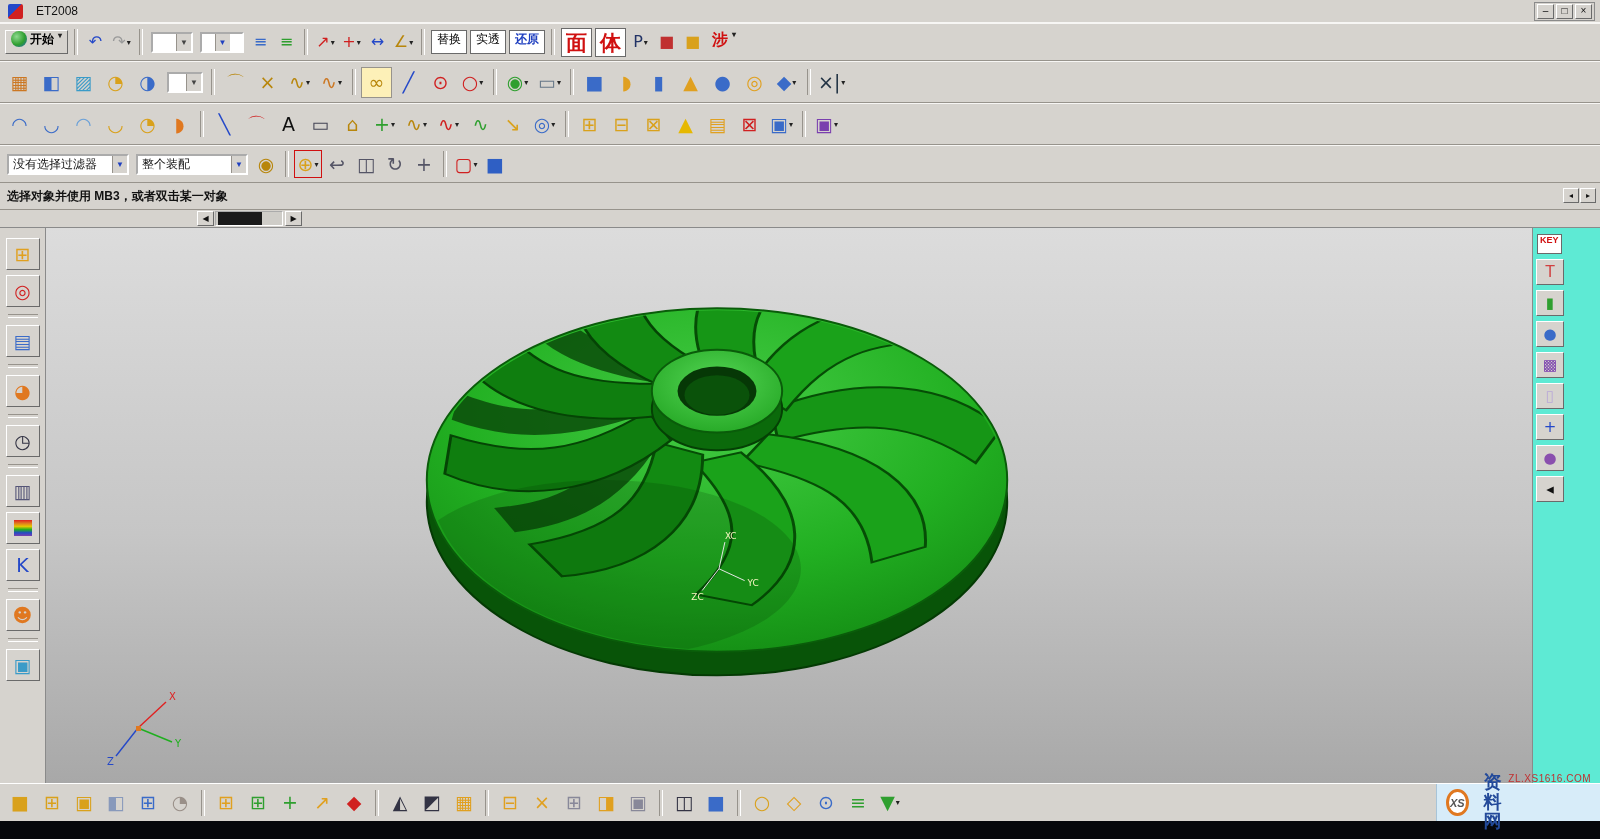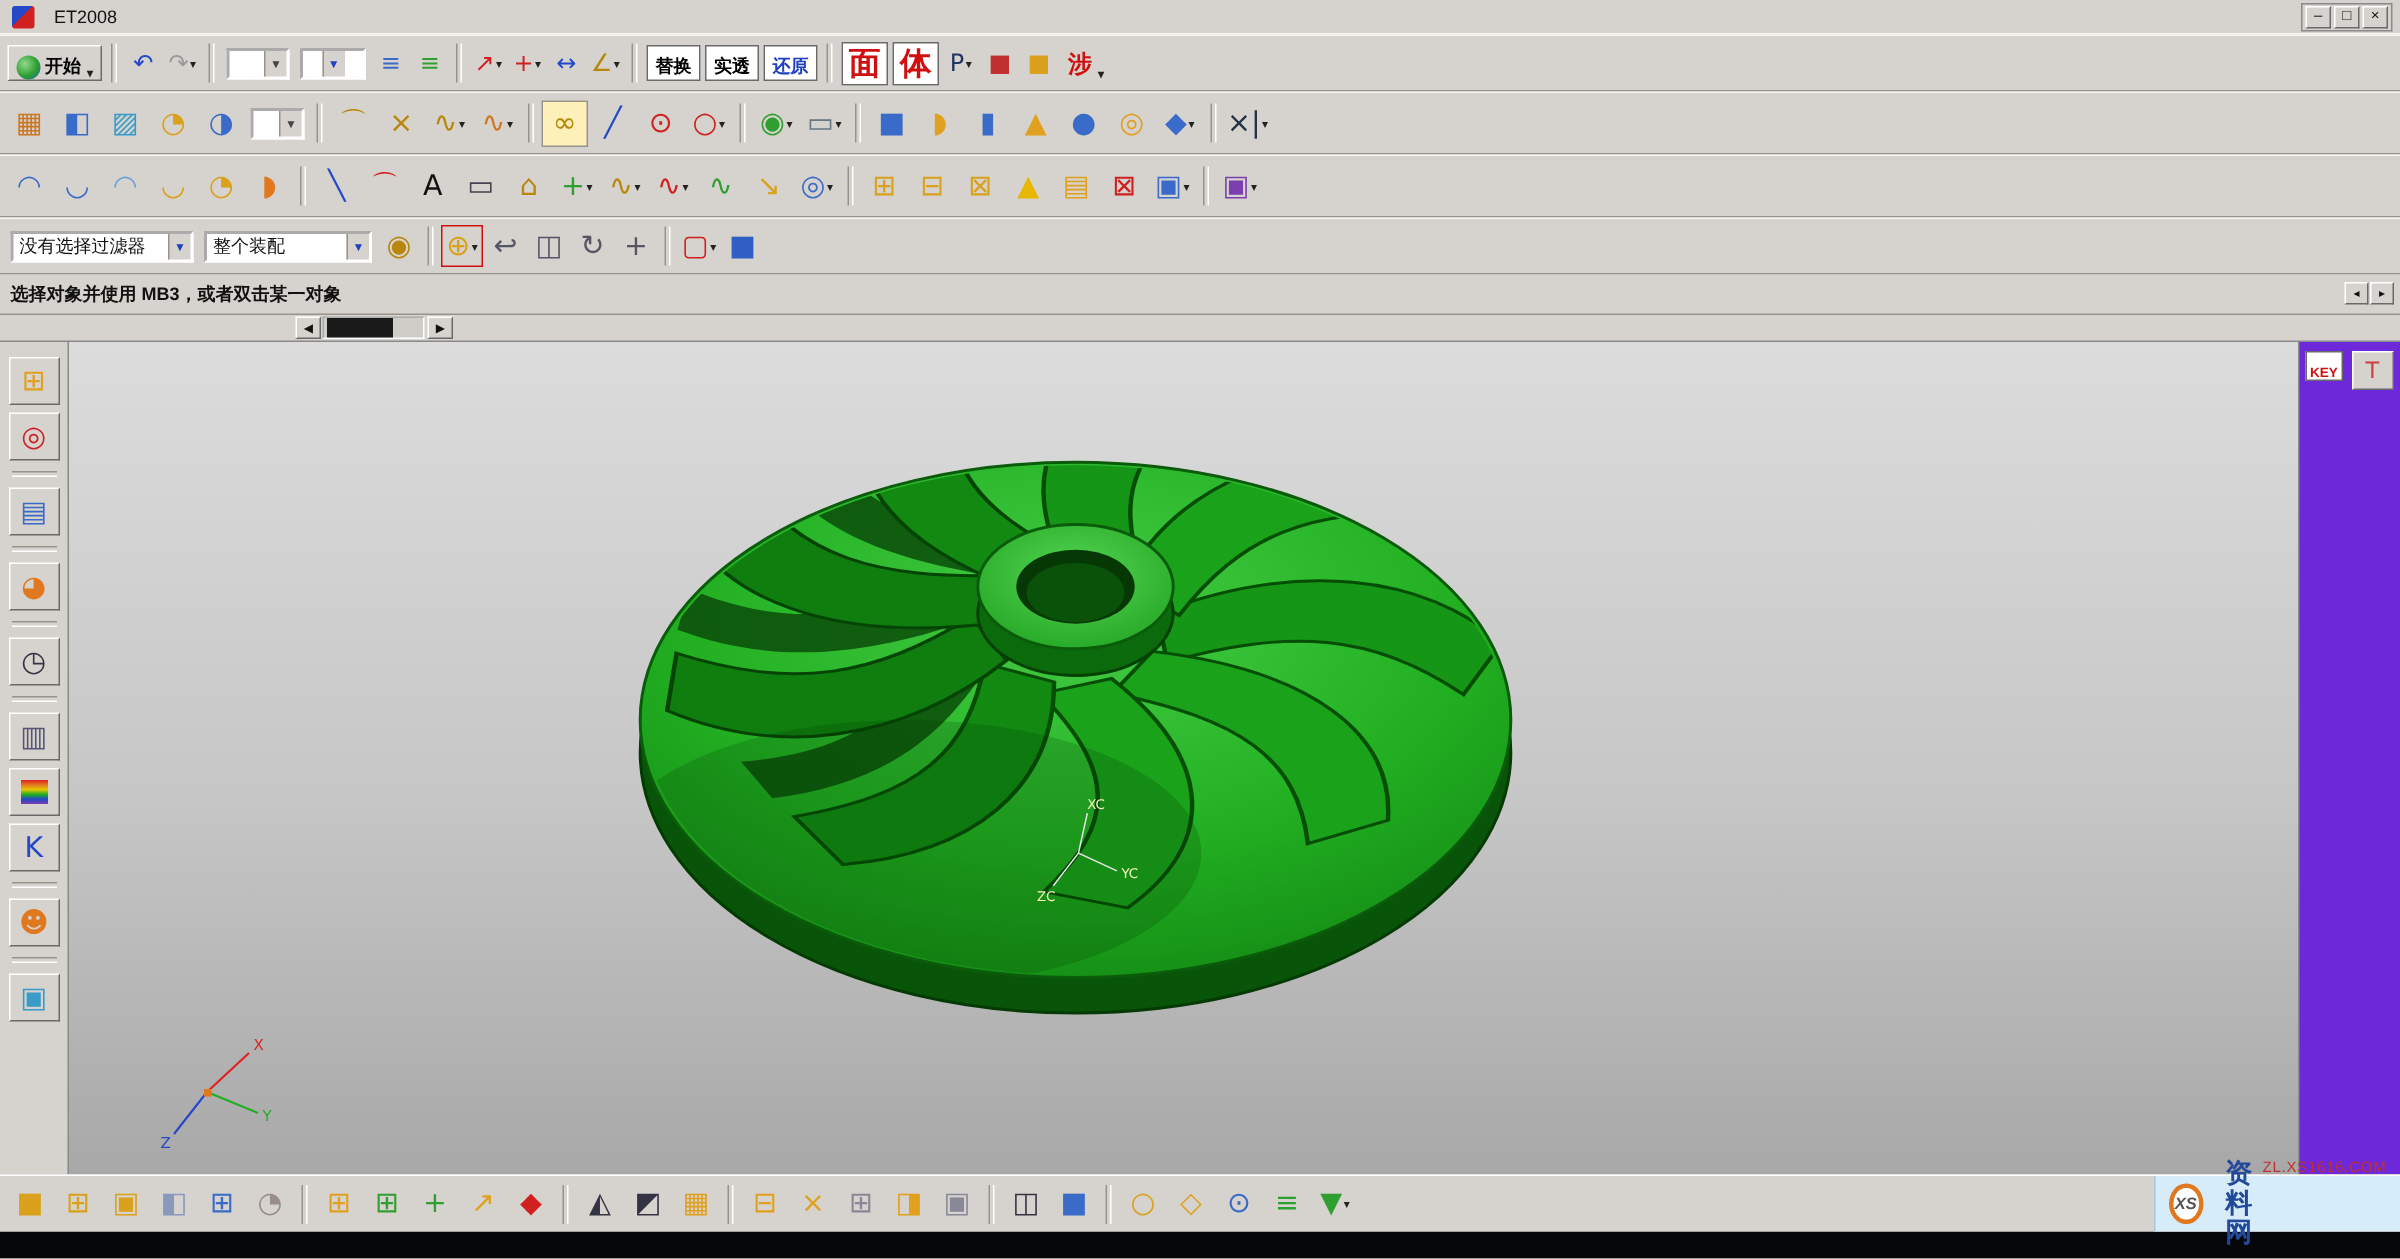--- a/index.html
+++ b/index.html
@@ -15,23 +15,23 @@
   
   .tb-row{display:flex;align-items:center;background:#d6d3ce;border-top:1px solid #f7f6f4;border-bottom:1px solid #97938c;padding:0 4px;gap:1px}
   .row1{height:38px}.row2{height:42px}.row3{height:42px}.selbar{height:38px}
   .tb-btn{min-width:28px;height:28px;display:inline-flex;align-items:center;justify-content:center;background:transparent;border:1px solid transparent;position:relative;cursor:default;padding:0 1px}
   .row1 .tb-btn{min-width:25px;height:25px}
   .row2 .tb-btn,.row3 .tb-btn{min-width:31px;height:31px}
   .tb-glyph{font-size:19px;line-height:1;font-family:"DejaVu Sans",sans-serif}
   .row1 .tb-glyph{font-size:16px}
   .drop{font-size:8px;color:#222;margin-left:1px}
   .tb-sep{width:4px;height:26px;border-left:1px solid #97938c;border-right:1px solid #fff;margin:0 4px}
-  .tb-text{height:24px;padding:0 5px;background:#fff;border:1px solid #6a6a6a;font-size:12px;display:inline-flex;align-items:flex-end;gap:3px;cursor:default;margin:0 1px}
+  .tb-text{height:24px;padding:0 5px;background:#fff;border:1px solid #6a6a6a;font-size:12px;display:inline-flex;align-items:flex-start;gap:3px;cursor:default;margin:0 1px}
   .tb-text.start{background:#d6d3ce;border:1px solid;border-color:#fff #6a6a6a #6a6a6a #fff;font-weight:bold}
-  .tb-text.plainbox{font-weight:bold}
+  .tb-text.plainbox{font-weight:normal}
   .tb-text.bluebox{color:#2040c0;font-weight:bold}
   .tb-text.redbig{color:#d01010;font-size:21px;font-weight:bold;height:29px;padding:0 4px}
   .tb-text.redmid{color:#d01010;font-size:16px;font-weight:bold;background:transparent;border:none}
   .tb-text.key{color:#d01010;font-size:9px;font-weight:bold;height:20px;padding:0 2px}
   .globe{width:16px;height:16px;border-radius:50%;background:radial-gradient(circle at 35% 35%,#8fd98f,#2f9f2f 55%,#1a5fbf);display:inline-block}
   .rainbow{width:18px;height:16px;background:linear-gradient(180deg,#e02020,#e07820,#e6c700,#1faf1f,#2448c8,#7a3fae);display:inline-block}
   .redbox{border:1px solid #d01010}
   .plainboxed{border:1px solid #97938c}
   .selbox{height:21px;border:2px inset #fff;background:#fff;display:inline-flex;align-items:center;font-size:12px;margin:0 3px;cursor:default}
   .selval{flex:1;padding:0 4px;white-space:nowrap;overflow:hidden}
@@ -45,21 +45,21 @@
   .scroll-strip{height:18px;background:#d6d3ce;position:relative;border-bottom:1px solid #8a8a8a}
   .hs-btn{position:absolute;top:1px;width:17px;height:15px;background:#d6d3ce;border:1px solid;border-color:#fff #6a6a6a #6a6a6a #fff;font-size:8px;text-align:center;line-height:13px}
   .hs-track{position:absolute;top:1px;left:215px;width:68px;height:15px;background:#cfcdc8;border:1px inset #fff}
   .hs-thumb{position:absolute;top:0;left:2px;width:44px;height:13px;background:#1a1a1a}
   
   .main{height:555px;display:flex;position:relative}
   .left-bar{width:46px;background:#d6d3ce;border-right:1px solid #8a8a8a;display:flex;flex-direction:column;align-items:center;padding-top:10px;gap:5px}
   .vbar .tb-btn{width:34px;height:32px;border:1px solid;border-color:#fff #6a6a6a #6a6a6a #fff;background:#d6d3ce}
   .vbar .tb-sep{width:30px;height:4px;border:none;border-top:1px solid #97938c;border-bottom:1px solid #fff;margin:2px 0}
   .viewport{flex:1;position:relative;background:linear-gradient(180deg,#dcdcdc 0%,#c6c6c6 55%,#a8a8a8 100%);overflow:hidden}
-  .right-bar{width:68px;background:#6d28d9;border-left:1px solid #8a8a8a;display:flex;flex-direction:row;align-items:flex-start;padding:6px 3px;gap:5px}
+  .right-bar{width:68px;background:#5eead4;border-left:1px solid #8a8a8a;display:flex;flex-direction:column;align-items:flex-start;padding:6px 3px;gap:5px}
   .right-bar .tb-btn{width:27px;height:26px;border:1px solid;border-color:#fff #6a6a6a #6a6a6a #fff;background:#d6d3ce}
   .right-bar .tb-glyph{font-size:15px}
   
   .bottom-bar{height:38px;background:#d6d3ce;border-top:1px solid #fff;display:flex;align-items:center;padding:0 5px;gap:2px;position:relative}
   .bottom-bar .tb-btn{min-width:30px;height:30px}
   .watermark{position:absolute;right:0;top:0;height:100%;width:164px;background:#d7ecf9;display:flex;align-items:center;gap:15px;padding:0 9px;border-left:1px solid #a8c4d8}
   .wm-logo{width:27px;height:27px;border:3px solid #e07820;border-radius:50%;display:flex;align-items:center;justify-content:center;font-weight:bold;font-size:11px;color:#555;font-style:italic;background:#fff}
   .wm-text{display:flex;flex-direction:row;line-height:1.1}
   .wm-title{font-size:18px;font-weight:bold;color:#234a9a}
   .wm-url{font-size:10px;color:#c03030;letter-spacing:.5px}

